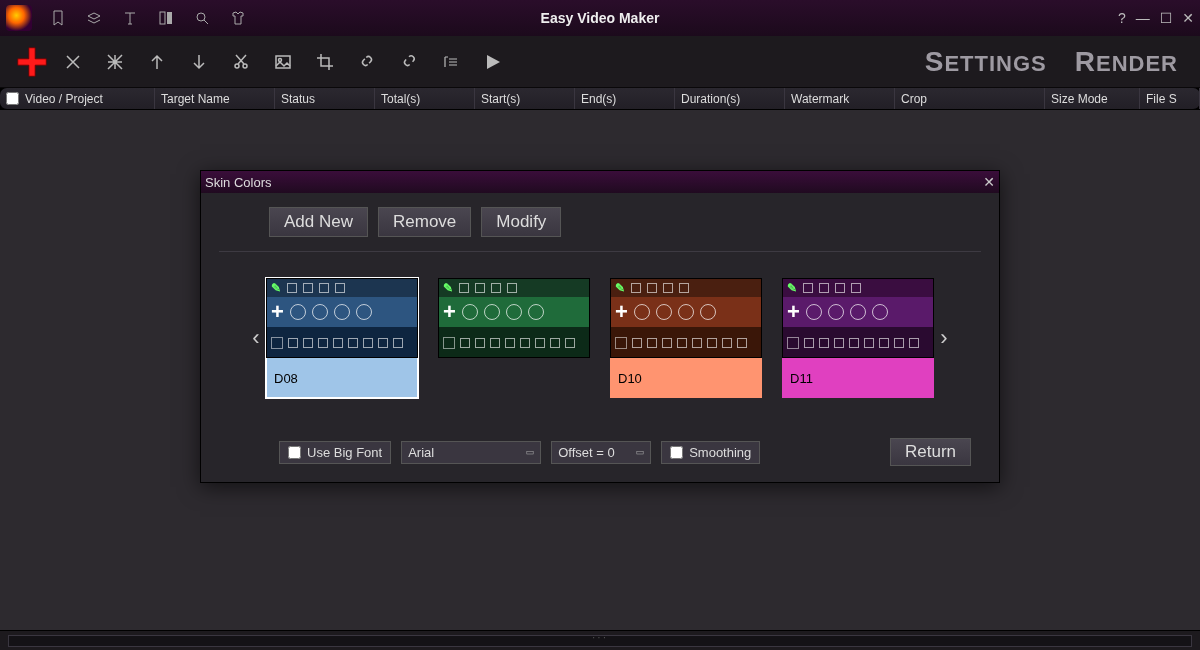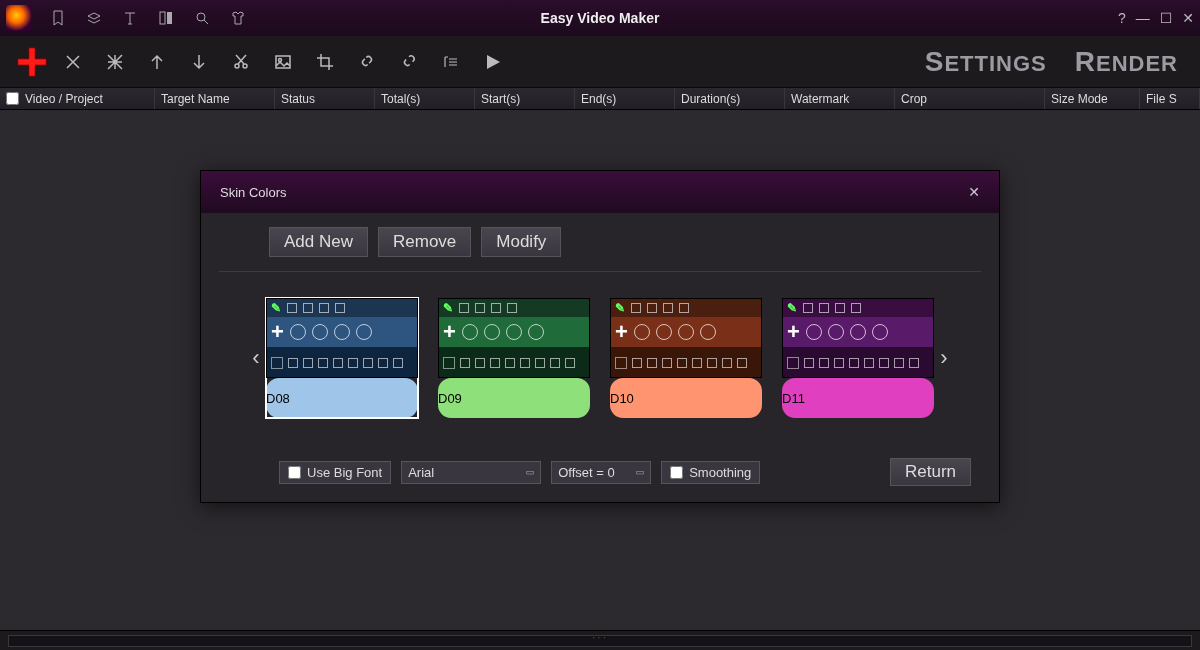--- a/index.html
+++ b/index.html
@@ -46,41 +46,42 @@
   .tool-btn svg { stroke: #bbb; fill: none; stroke-width: 1.5; }
   .right-links { margin-left: auto; display: flex; gap: 28px; padding-right: 10px; }
   .right-link { color: #9e9aa2; font-size: 22px; font-weight: bold; letter-spacing: 1px; cursor: pointer; }
   .right-link .cap { font-size: 28px; }
 
   
   .table-head {
     height: 22px; background: linear-gradient(to bottom, #2b2830 0%, #221f26 100%);
     display: flex; align-items: center; font-size: 12px; color: #ddd;
     border-bottom: 1px solid #000;
+    border-radius: 7px;
   }
   .th { border-right: 1px solid #3a3640; padding-left: 6px; height: 100%; display: flex; align-items: center; }
   .th input[type=checkbox]{ margin-right: 6px; accent-color: #555; }
 
   
   .body-area { background: #2d2a2f; height: 520px; position: relative; }
 
   
   .status-bar { height: 20px; background: #1d1a1e; border-top: 1px solid #000; }
   .status-inner { margin: 4px 8px; height: 12px; border: 1px solid #3a3640; background: #141216; position: relative; }
   .status-inner::after { content: "···"; position: absolute; left: 50%; transform: translateX(-50%); top: -4px; color: #555; font-size: 10px; letter-spacing: 2px; }
 
   
   .dialog {
     position: absolute; left: 200px; top: 60px; width: 800px;
     background: #27252a; border: 1px solid #000;
     box-shadow: 0 4px 20px rgba(0,0,0,.6);
   }
   .dlg-title {
-    height: 42px; background: linear-gradient(to bottom, #3a0d3a 0%, #200a20 100%);
-    display: flex; align-items: center; padding: 0 19px; color: #ddd; font-size: 13px;
+    height: 22px; background: linear-gradient(to bottom, #3a0d3a 0%, #200a20 100%);
+    display: flex; align-items: center; padding: 0 4px; color: #ddd; font-size: 13px;
   }
   .dlg-close { margin-left: auto; color: #ccc; cursor: pointer; font-size: 14px; }
   .dlg-body { padding: 14px 18px 16px; }
   .dlg-row { display: flex; align-items: center; }
   .dlg-btn {
     background: linear-gradient(to bottom, #4a4650 0%, #3a3640 100%);
     border: 1px solid #555; color: #ddd; font-size: 17px;
     padding: 4px 14px; margin-right: 10px; cursor: pointer;
   }
   .dlg-btn.slim { padding: 3px 14px; }
@@ -94,21 +95,21 @@
   .skin.sel { outline: 2px solid #fff; outline-offset: -1px; }
   .skin-preview { height: 80px; border: 1px solid #000; position: relative; overflow: hidden; }
   .sp-top { height: 18px; display: flex; align-items: center; padding: 0 4px; gap: 6px; }
   .sp-top span { width: 10px; height: 10px; border: 1px solid rgba(255,255,255,.6); }
   .sp-mid { height: 30px; display: flex; align-items: center; padding: 0 4px; gap: 6px; }
   .sp-mid .pl { font-weight: bold; font-size: 22px; color: #fff; }
   .sp-mid span.ring { width: 16px; height: 16px; border: 1px solid rgba(255,255,255,.7); border-radius: 50%; }
   .sp-bot { height: 32px; display: flex; align-items: center; padding: 0 4px; gap: 5px; }
   .sp-bot .sq { width: 12px; height: 12px; border: 1px solid rgba(255,255,255,.5); }
   .sp-bot span.ic { width: 10px; height: 10px; border: 1px solid rgba(255,255,255,.6); }
-  .skin-label { height: 40px; display: flex; align-items: center; padding: 0 0; color: #000; font-size: 13px; border-radius: 13px; }
+  .skin-label { height: 40px; display: flex; align-items: center; padding: 0 8px; color: #000; font-size: 13px; }
 
   
   .s1 .sp-top{background:#1c3550}.s1 .sp-mid{background:#2d5580}.s1 .sp-bot{background:#0e2540}.s1 .skin-label{background:#9fc5e8}
   .s2 .sp-top{background:#153a24}.s2 .sp-mid{background:#1f6b3a}.s2 .sp-bot{background:#0c2a18}.s2 .skin-label{background:#8ee07a}
   .s3 .sp-top{background:#4a1f10}.s3 .sp-mid{background:#7a3018}.s3 .sp-bot{background:#3a1608}.s3 .skin-label{background:#ff9470}
   .s4 .sp-top{background:#3a0d40}.s4 .sp-mid{background:#5a1a6a}.s4 .sp-bot{background:#2a0a30}.s4 .skin-label{background:#e040c0}
 
   
   .dlg-bottom { display: flex; align-items: center; margin-top: 30px; gap: 10px; }
   .chk-label { color: #ddd; font-size: 13px; display: flex; align-items: center; gap: 6px; background: #3a3640; padding: 3px 8px; border: 1px solid #555; }
@@ -339,21 +340,20 @@
                   <span class="ic"></span>
                   <span class="ic"></span>
                   <span class="ic"></span>
                   <span class="ic"></span>
                   <span class="ic"></span>
                   <span class="ic"></span>
                   <span class="ic"></span>
                   <span class="ic"></span>
                 </div>
               </div>
-              <div class="skin-label">D09</div>
             </div>
             <div class="skin s3">
               <div class="skin-preview">
                 <div class="sp-top">
                   <b style="color:#6f6;font-size:12px">✎</b>
                   <span></span>
                   <span></span>
                   <span></span>
                   <span></span>
                 </div>

